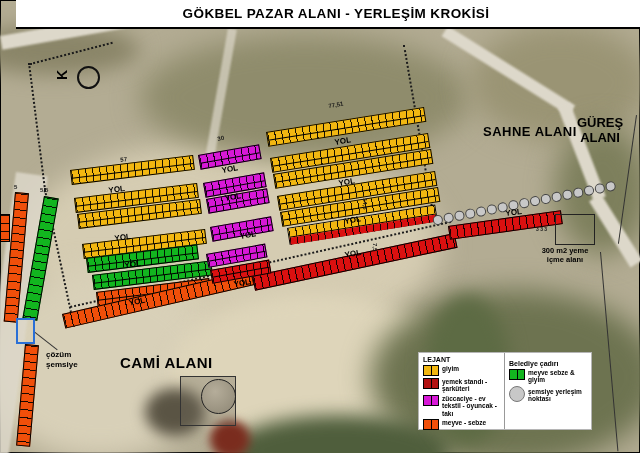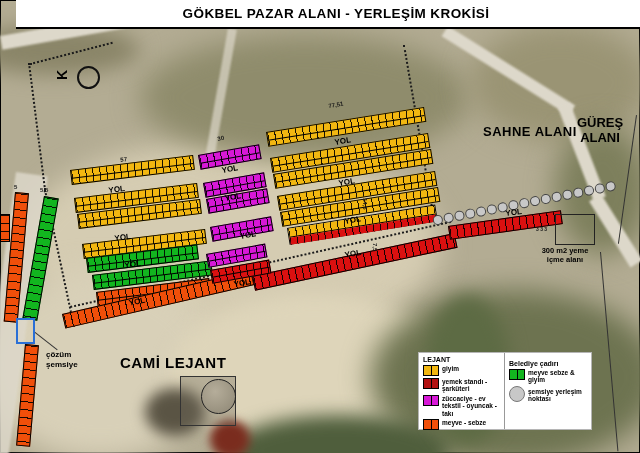--- a/index.html
+++ b/index.html
@@ -175,21 +175,21 @@
   <div class="dim" style="left:328px;top:103px;transform:rotate(-9deg);">77,51</div>
   <div class="dim" style="left:217px;top:136px;transform:rotate(-10deg);">30</div>
   <div class="dim" style="left:368px;top:198px;transform:rotate(90deg);">14,5</div>
   <div class="dim" style="left:378px;top:243px;transform:rotate(90deg);">7,5</div>
   <div class="dim" style="left:14px;top:184px;">5</div>
   <div class="dim" style="left:40px;top:187px;">5,5</div>
   <div class="dim" style="left:536px;top:226px;font-size:5px;">3 3 3</div>
 
   <div class="lbl" style="left:483px;top:124px;font-size:13px;letter-spacing:.5px;">SAHNE ALANI</div>
   <div class="lbl" style="left:572px;top:116px;font-size:13px;width:56px;text-align:center;line-height:1.15;">GÜREŞ ALANI</div>
-  <div class="lbl" style="left:120px;top:354px;font-size:15px;letter-spacing:.5px;">CAMİ LEJANT</div>
+  <div class="lbl" style="left:120px;top:354px;font-size:15px;letter-spacing:.5px;">CAMİ ALANI</div>
   <div class="lbl" style="left:46px;top:350px;font-size:8px;width:38px;line-height:1.3;">çözüm şemsiye</div>
   <div class="lbl" style="left:541px;top:246px;font-size:7.5px;width:48px;text-align:center;line-height:1.25;">300 m2 yeme içme alanı</div>
 
   <div id="legend">
     <div class="col left">
       <div class="hd">LEJANT</div>
       <div class="li">
         <span class="swatch sw-yellow"></span>
         <span class="txt">giyim</span>
       </div>

